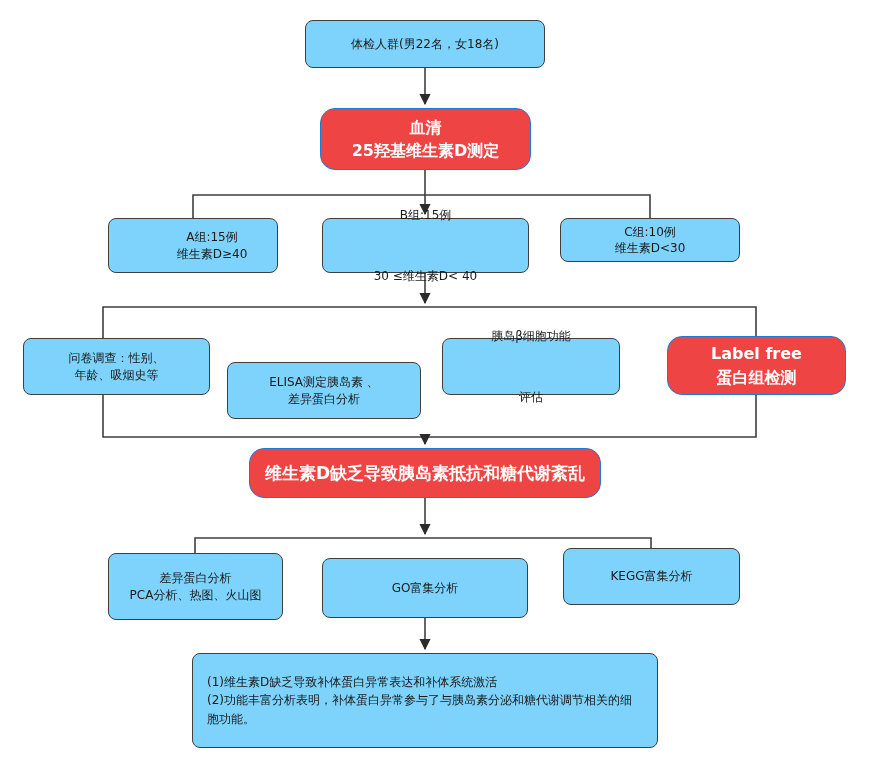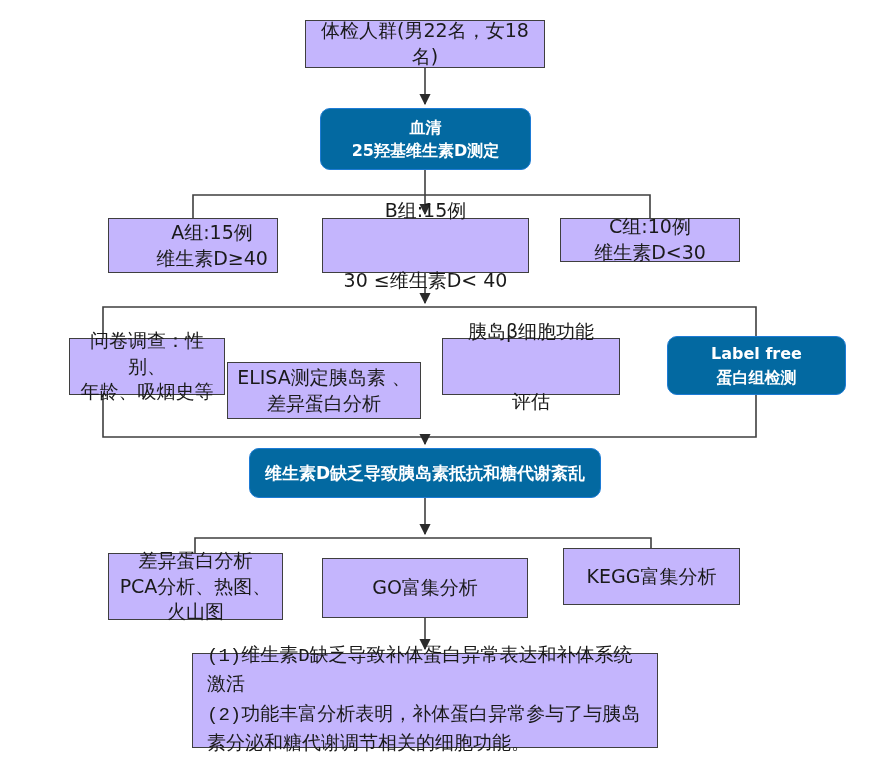--- a/index.html
+++ b/index.html
@@ -14,58 +14,57 @@
   }
   #connectors {
     position: absolute;
     left: 0; top: 0;
     width: 878px; height: 760px;
     pointer-events: none;
   }
   .box {
     position: absolute;
     box-sizing: border-box;
-    background: #c4b5fd;
+    background: #7dd3fc;
     border: 1.6px solid #3f3f3f;
-    border-radius: 0;
+    border-radius: 8px;
     display: flex;
     flex-direction: column;
     align-items: center;
     justify-content: center;
     text-align: center;
-    font-size: 19px;
+    font-size: 12px;
     line-height: 1.35;
     padding: 3px 8px;
     z-index: 2;
   }
   .box .ln { display: block; }
   .blue {
-    background: #0369a1;
+    background: #ef4444;
     border: 1px solid #1d7bd5;
     color: #ffffff;
     font-weight: bold;
-    border-radius: 10px;
+    border-radius: 15px;
     font-size: 16px;
     line-height: 1.45;
   }
   .left-text {
-    align-items: center;
+    align-items: flex-start;
     text-align: left;
     justify-content: center;
     padding: 8px 14px;
     line-height: 1.55;
-    font-family: Liberation Mono, monospace;
   }
   
   #top-box      { left: 305px; top: 20px;  width: 240px; height: 48px; }
   #serum-box    { left: 320px; top: 108px; width: 211px; height: 62px; }
   #group-a      { left: 108px; top: 218px; width: 170px; height: 55px; padding-left: 46px; }
   #group-b      { left: 322px; top: 218px; width: 207px; height: 55px; gap: 44px; }
   #group-c      { left: 560px; top: 218px; width: 180px; height: 44px; }
-  #assess-1     { left: 23px;  top: 338px; width: 156px; height: 57px; margin-left: 46px; }
+  #assess-1     { left: 23px;  top: 338px; width: 187px; height: 57px; }
   #assess-2     { left: 227px; top: 338px; width: 194px; height: 57px; margin-top: 24px; }
   #assess-3     { left: 442px; top: 338px; width: 178px; height: 57px; gap: 44px; }
   #assess-4     { left: 667px; top: 336px; width: 179px; height: 59px; }
   #conclusion-box { left: 249px; top: 448px; width: 352px; height: 50px; font-size: 17px; }
   #analysis-1   { left: 108px; top: 553px; width: 175px; height: 67px; }
   #analysis-2   { left: 322px; top: 558px; width: 206px; height: 60px; }
   #analysis-3   { left: 563px; top: 548px; width: 177px; height: 57px; }
   #final-box    { left: 192px; top: 653px; width: 466px; height: 95px; }
 </style>
 </head>

